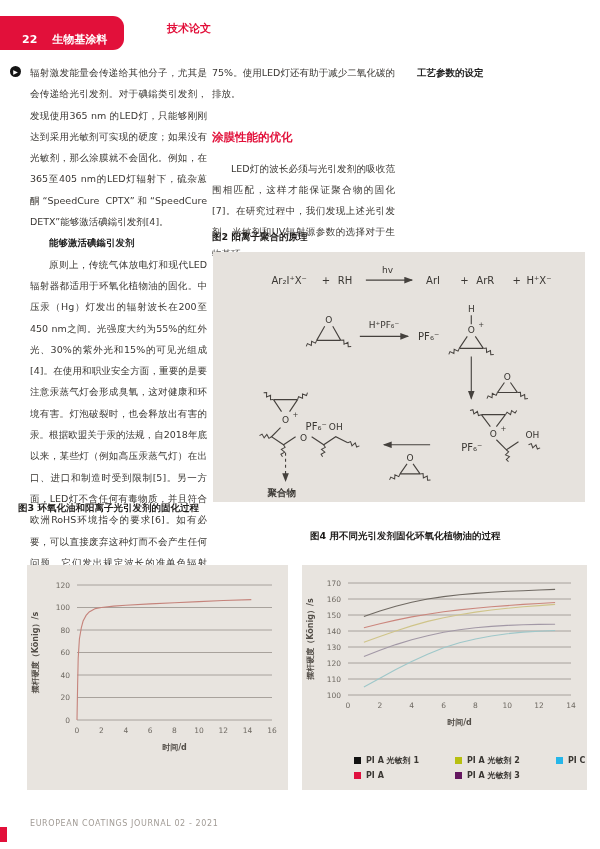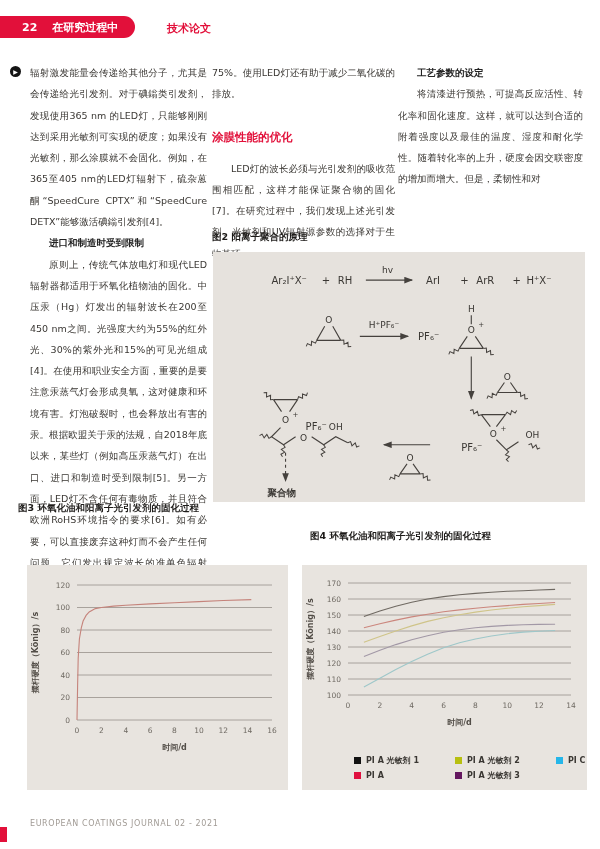--- a/index.html
+++ b/index.html
@@ -1,21 +1,21 @@
 <!DOCTYPE html>
 <html><head>
 <meta charset="utf-8">
 <style>
   html,body{margin:0;padding:0;}
   body{width:600px;height:849px;position:relative;background:#ffffff;overflow:hidden;
        font-family:"DejaVu Sans",sans-serif;color:#3a3733;}
   
   .pill{position:absolute;left:0;top:16px;height:22px;background:#e2103a;
         border-radius:0 11px 11px 0;display:flex;align-items:center;gap:15px;
-        padding:0 17px 0 22px;color:#fff;font-weight:bold;font-size:11px;}
+        padding:12px 17px 0 22px;color:#fff;font-weight:bold;font-size:11px;}
   .subsection{position:absolute;left:167px;top:21px;color:#e2103a;font-weight:bold;font-size:11px;}
   
   .col{position:absolute;top:62px;font-size:9.5px;line-height:21.3px;text-align:justify;}
   .col p{margin:0;}
   .col .indent{text-indent:2em;}
   .col h4{margin:0;font-size:9.5px;line-height:21.3px;font-weight:bold;color:#222;text-indent:2em;}
   .col .red-h{font-size:11.5px;line-height:22px;font-weight:bold;color:#e2103a;
               margin:21px 0 10px;text-indent:0;}
   #col1{left:30px;width:177px;}
   #col2{left:212px;width:183px;}
@@ -47,41 +47,40 @@
   .lg-sw{width:7px;height:7px;display:inline-block;margin-right:5px;}
   
   .footer{position:absolute;left:30px;top:819px;font-size:8px;letter-spacing:0.6px;color:#a19b95;}
   .edge-marker{position:absolute;left:0;top:827px;width:7px;height:15px;background:#e2103a;}
 </style>
 </head>
 <body>
 
 <div class="pill">
   <span>22</span>
-  <span>在研究过程中</span>
+  <span>生物基涂料</span>
 </div>
 <div class="subsection">技术论文</div>
 
 <span class="bullet">▶</span>
 
 <div class="col" id="col1">
   <p>辐射激发能量会传递给其他分子，尤其是会传递给光引发剂。对于碘鎓类引发剂，发现使用365 nm 的LED灯，只能够刚刚达到采用光敏剂可实现的硬度；如果没有光敏剂，那么涂膜就不会固化。例如，在365至405 nm的LED灯辐射下，硫杂蒽酮“SpeedCure CPTX”和“SpeedCure DETX”能够激活碘鎓引发剂[4]。</p>
-  <h4>进口和制造时受到限制</h4>
+  <h4>能够激活碘鎓引发剂</h4>
   <p class="indent">原则上，传统气体放电灯和现代LED辐射器都适用于环氧化植物油的固化。中压汞（Hg）灯发出的辐射波长在200至450 nm之间。光强度大约为55%的红外光、30%的紫外光和15%的可见光组成[4]。在使用和职业安全方面，重要的是要注意汞蒸气灯会形成臭氧，这对健康和环境有害。灯泡破裂时，也会释放出有害的汞。根据欧盟关于汞的法规，自2018年底以来，某些灯（例如高压汞蒸气灯）在出口、进口和制造时受到限制[5]。另一方面，LED灯不含任何有毒物质，并且符合欧洲RoHS环境指令的要求[6]。如有必要，可以直接废弃这种灯而不会产生任何问题。它们发出规定波长的准单色辐射光，例如365、395或405 nm。据制造商所说，LED灯与中压汞蒸气灯相比，其能耗可降低达</p>
 </div>
 
 <div class="col" id="col2">
   <p>75%。使用LED灯还有助于减少二氧化碳的排放。</p>
   <h4 class="red-h">涂膜性能的优化</h4>
   <p class="indent">LED灯的波长必须与光引发剂的吸收范围相匹配，这样才能保证聚合物的固化[7]。在研究过程中，我们发现上述光引发剂、光敏剂和UV辐射源参数的选择对于生物基环</p>
 </div>
 
 <div class="col" id="col3">
   <h4>工艺参数的设定</h4>
-  <p class="indent">将清漆进行预热，可提高反应活性、转化率和固化速度。这样，就可以达到合适的附着强度以及最佳的温度、湿度和耐化学性。随着转化率的上升，硬度会因交联密度的增加而增大。但是，柔韧性和对</p>
 </div>
 
 <div class="fig-caption" id="fig2-caption">图2 阳离子聚合的原理</div>
 <div id="fig2-panel">
   <svg id="fig2-svg" width="372" height="250" viewBox="0 0 370 249">
     <defs>
       <marker id="ah" markerWidth="9" markerHeight="8" refX="7" refY="3" orient="auto">
         <path d="M0,0L8,3L0,6Z" fill="#45413d"></path>
       </marker>
     </defs>
@@ -149,21 +148,21 @@
       <polyline points="0,0 2.4,-1.8 4.8,1.8 7.2,-1.8 9.6,1.8 12,0" transform="translate(58,184) rotate(185)" fill="none" stroke="#45413d" stroke-width="1"></polyline>
       <polyline points="0,0 2.4,-1.8 4.8,1.8 7.2,-1.8 9.6,1.8 12,0" transform="translate(70,192) rotate(95)" fill="none" stroke="#45413d" stroke-width="1"></polyline>
       <polyline points="0,0 2.4,-1.8 4.8,1.8 7.2,-1.8 9.6,1.8 12,0" transform="translate(110,192) rotate(95)" fill="none" stroke="#45413d" stroke-width="1"></polyline>
       <polyline points="0,0 2.4,-1.8 4.8,1.8 7.2,-1.8 9.6,1.8 12,0" transform="translate(134,190) rotate(15)" fill="none" stroke="#45413d" stroke-width="1"></polyline>
       <polyline points="0,0 2.4,-1.8 4.8,1.8 7.2,-1.8 9.6,1.8 12,0" transform="translate(186,221) rotate(150)" fill="none" stroke="#45413d" stroke-width="1"></polyline>
       <polyline points="0,0 2.4,-1.8 4.8,1.8 7.2,-1.8 9.6,1.8 12,0" transform="translate(206,221) rotate(30)" fill="none" stroke="#45413d" stroke-width="1"></polyline>
     </svg>
 </div>
 
 <div class="fig-caption" id="fig3-caption">图3 环氧化油和阳离子光引发剂的固化过程</div>
-<div class="fig-caption" id="fig4-caption">图4 环氧化油和阳离子光引发剂的固化过程</div>
+<div class="fig-caption" id="fig4-caption">图4 用不同光引发剂固化环氧化植物油的过程</div>
 
 <div class="panel" id="panel3">
   <svg id="chart3" width="261" height="225">
       <line x1="50" y1="155.0" x2="245" y2="155.0" stroke="#97918a" stroke-width="0.8"></line>
       <text x="43" y="157.6" text-anchor="end" class="tick">0</text>
       <line x1="50" y1="132.5" x2="245" y2="132.5" stroke="#97918a" stroke-width="0.8"></line>
       <text x="43" y="135.1" text-anchor="end" class="tick">20</text>
       <line x1="50" y1="110.0" x2="245" y2="110.0" stroke="#97918a" stroke-width="0.8"></line>
       <text x="43" y="112.6" text-anchor="end" class="tick">40</text>
       <line x1="50" y1="87.5" x2="245" y2="87.5" stroke="#97918a" stroke-width="0.8"></line>

